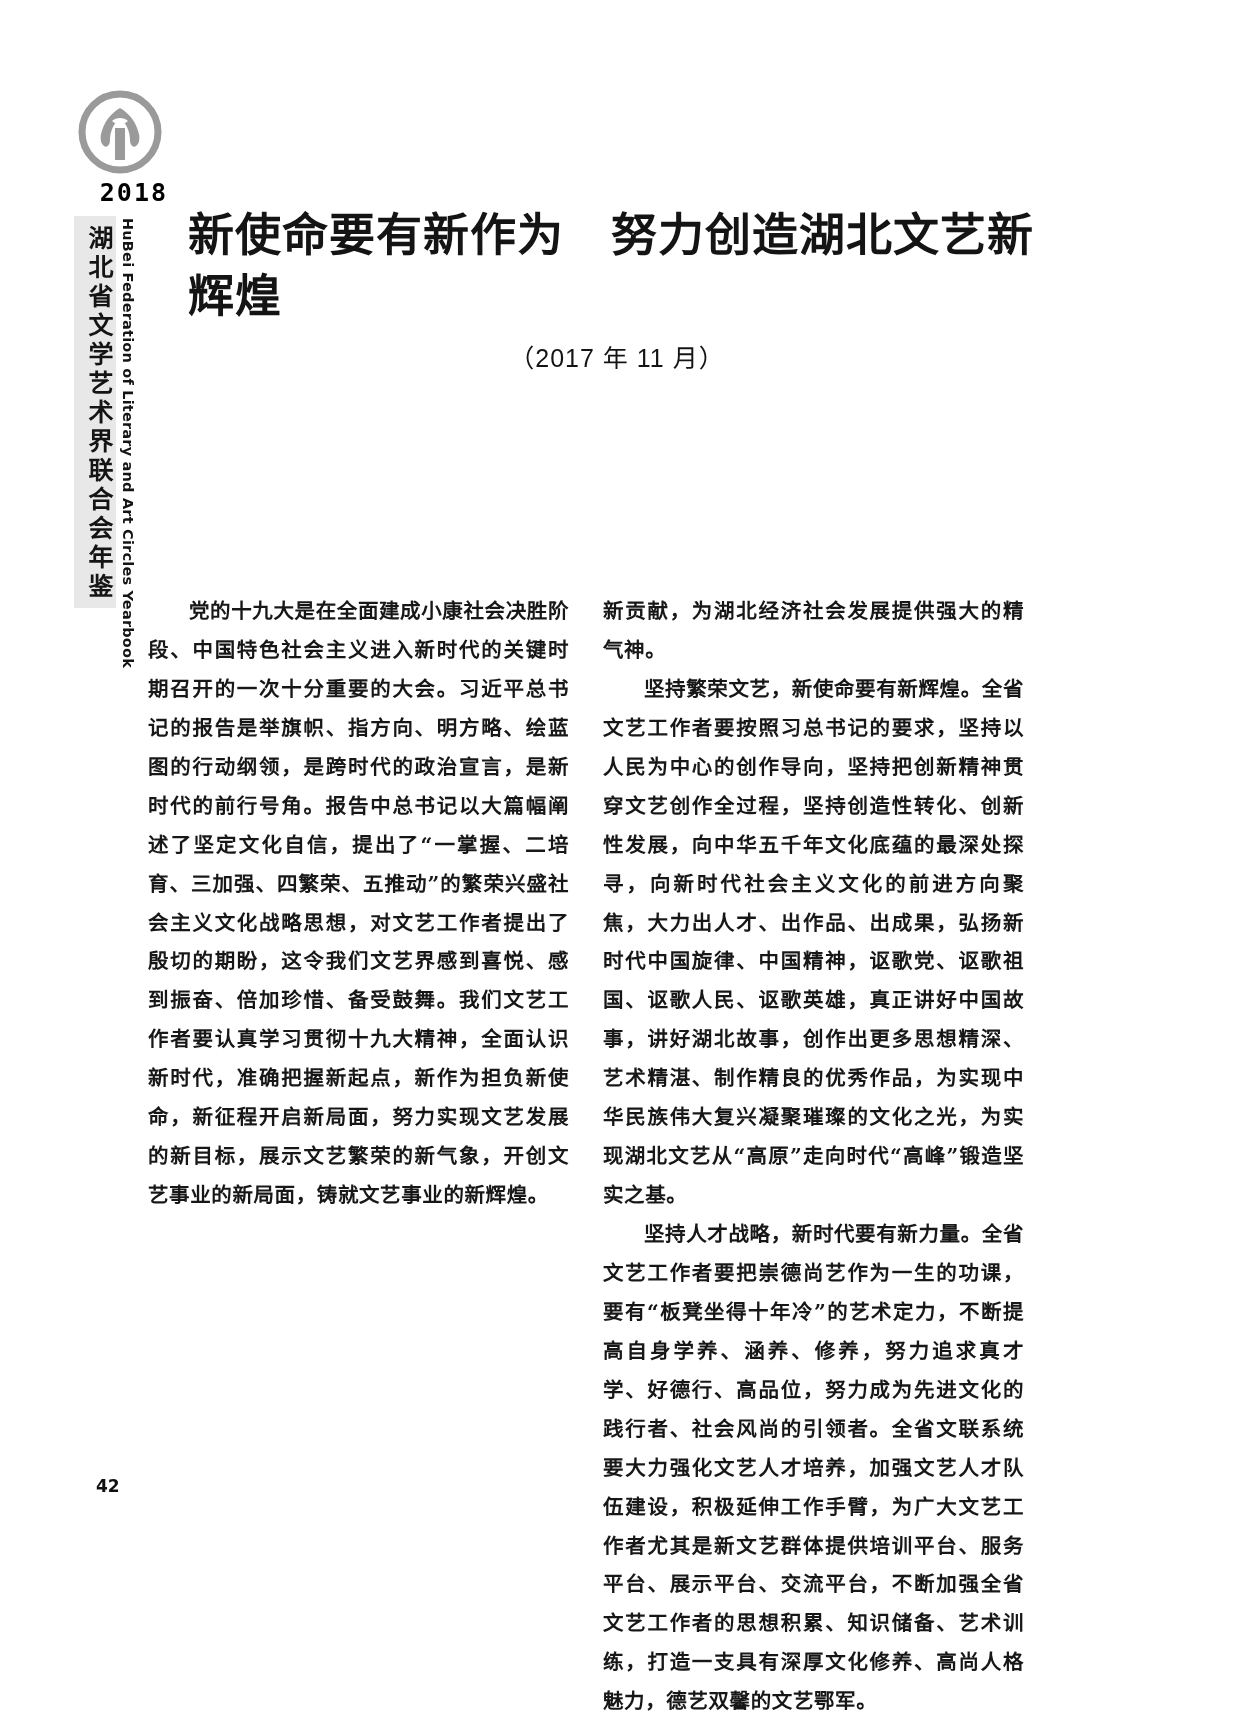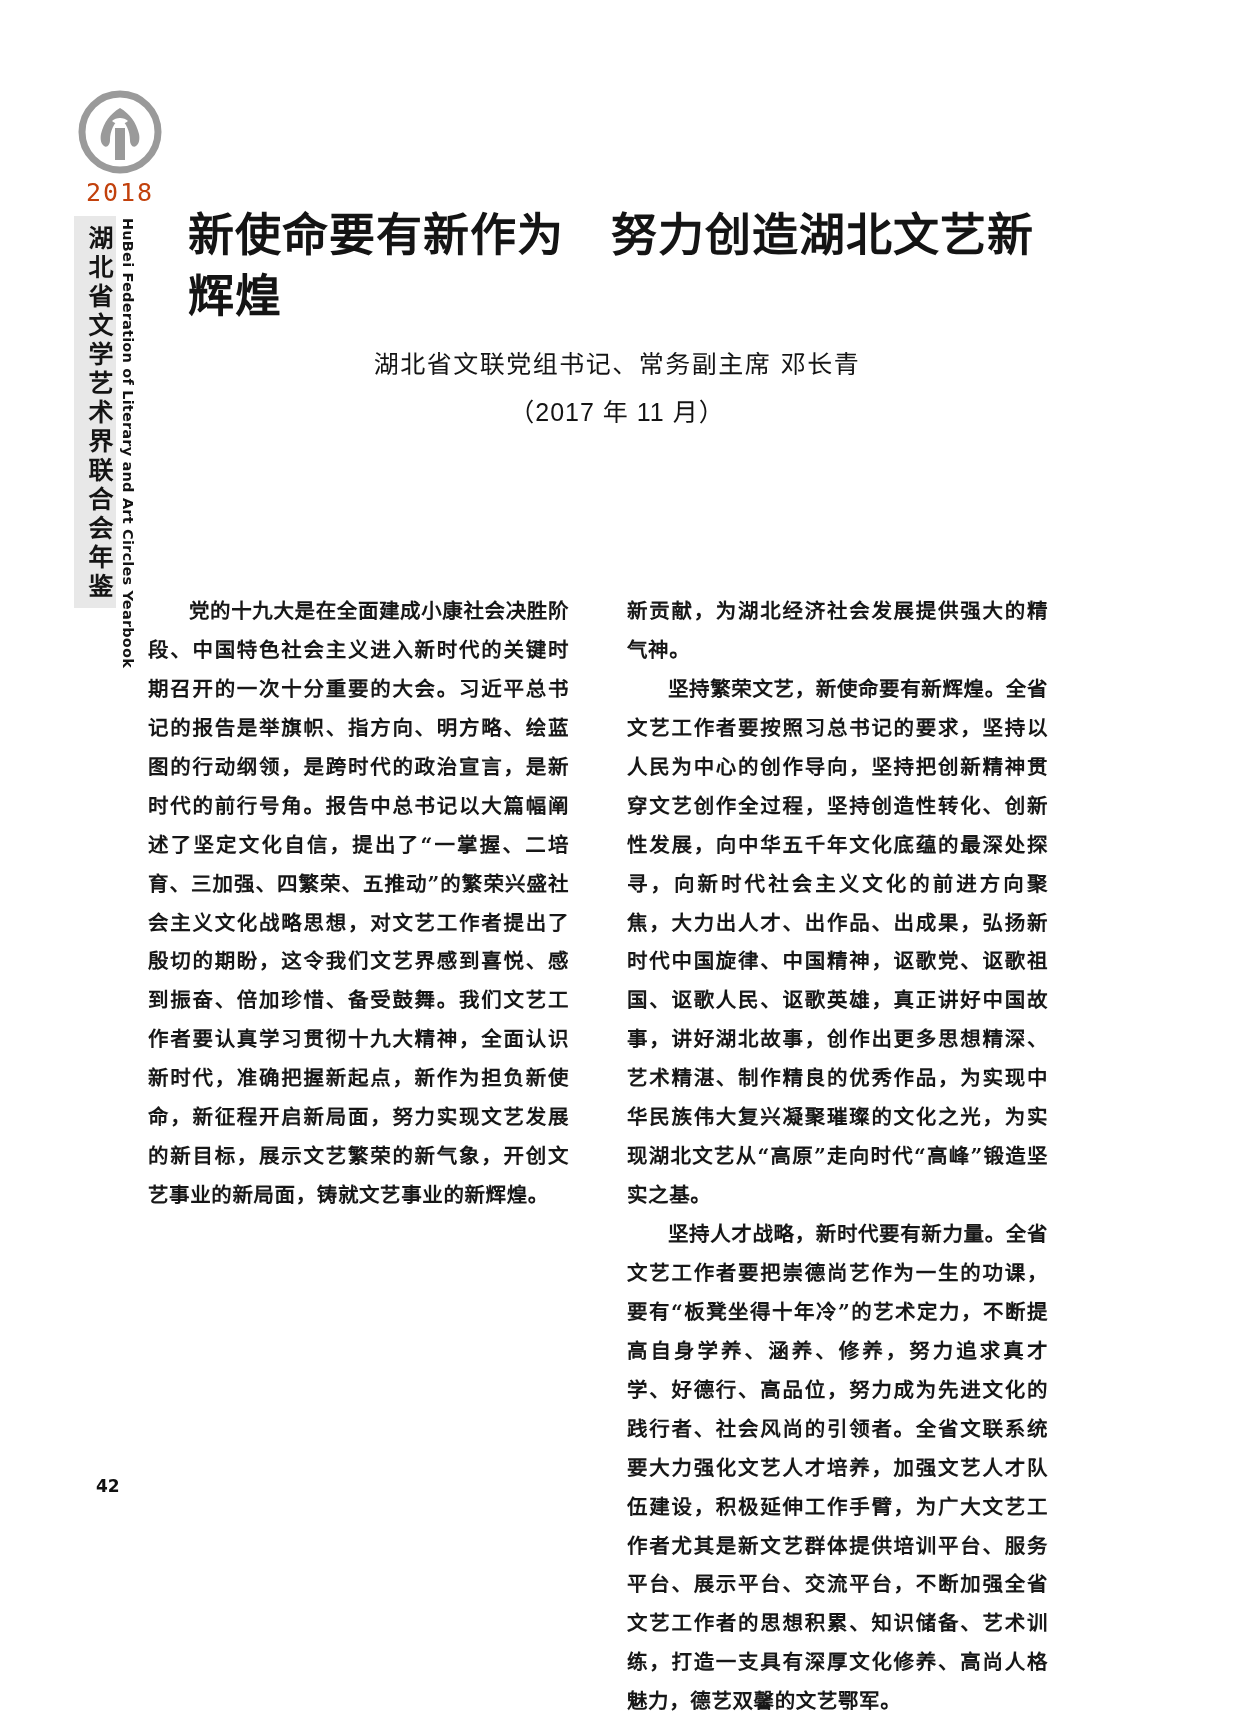--- a/index.html
+++ b/index.html
@@ -40,26 +40,26 @@
     width: 88px;
     height: 88px;
   }
   .emblem svg { display: block; width: 88px; height: 88px; }
 
   .emblem-year {
     position: absolute;
     left: 10px;
     top: 90px;
     width: 96px;
-    text-align: center;
+    text-align: right;
     font-family: "DejaVu Sans Mono", "Liberation Mono", monospace;
     font-size: 25px;
-    font-weight: 400;
+    font-weight: 700;
     letter-spacing: 2px;
-    color: #c2410c;
+    color: #000000;
   }
 
   
   .rail-band {
     position: absolute;
     left: 12px;
     top: 128px;
     width: 42px;
     height: 392px;
     background: #e8e8e8;
@@ -134,21 +134,21 @@
   }
 
   
   .body-cols {
     position: absolute;
     left: 148px;
     top: 592px;
     width: 900px;
     height: 810px;
     display: flex;
-    gap: 58px;
+    gap: 34px;
   }
   .col {
     width: 421px;
   }
   .col p {
     margin: 0;
     font-family: "DejaVu Serif", "Liberation Serif", serif;
     font-size: 20.5px;
     font-weight: 600;
     line-height: 1.90;
@@ -191,21 +191,20 @@
 
     <div class="rail-band"></div>
 
     <div class="rail-cjk">湖北省文学艺术界联合会年鉴</div>
 
     <div class="rail-en">HuBei Federation of Literary and Art Circles Yearbook</div>
   </div>
 
   <div class="titleblock">
     <h1 class="doc-title">新使命要有新作为　努力创造湖北文艺新辉煌</h1>
-    <div class="byline">湖北省文联党组书记、常务副主席 邓长青</div>
     <div class="dateline">（2017 年 11 月）</div>
   </div>
 
   <div class="body-cols">
 
     <div class="col">
       <p>党的十九大是在全面建成小康社会决胜阶段、中国特色社会主义进入新时代的关键时期召开的一次十分重要的大会。习近平总书记的报告是举旗帜、指方向、明方略、绘蓝图的行动纲领，是跨时代的政治宣言，是新时代的前行号角。报告中总书记以大篇幅阐述了坚定文化自信，提出了“一掌握、二培育、三加强、四繁荣、五推动”的繁荣兴盛社会主义文化战略思想，对文艺工作者提出了殷切的期盼，这令我们文艺界感到喜悦、感到振奋、倍加珍惜、备受鼓舞。我们文艺工作者要认真学习贯彻十九大精神，全面认识新时代，准确把握新起点，新作为担负新使命，新征程开启新局面，努力实现文艺发展的新目标，展示文艺繁荣的新气象，开创文艺事业的新局面，铸就文艺事业的新辉煌。</p>
     </div>
 
     <div class="col">

